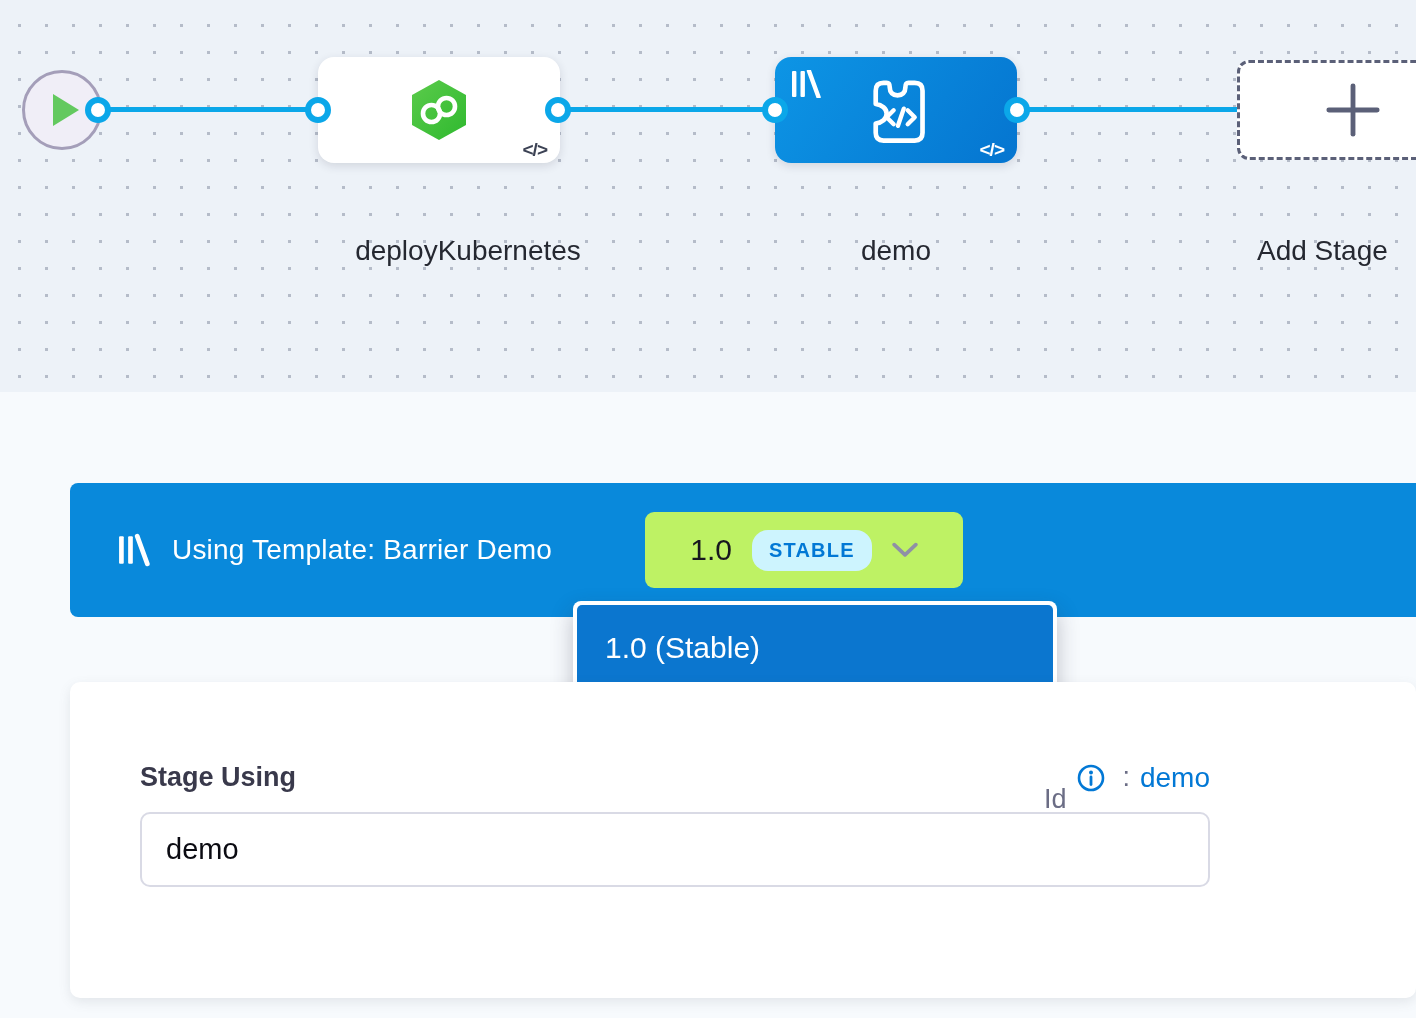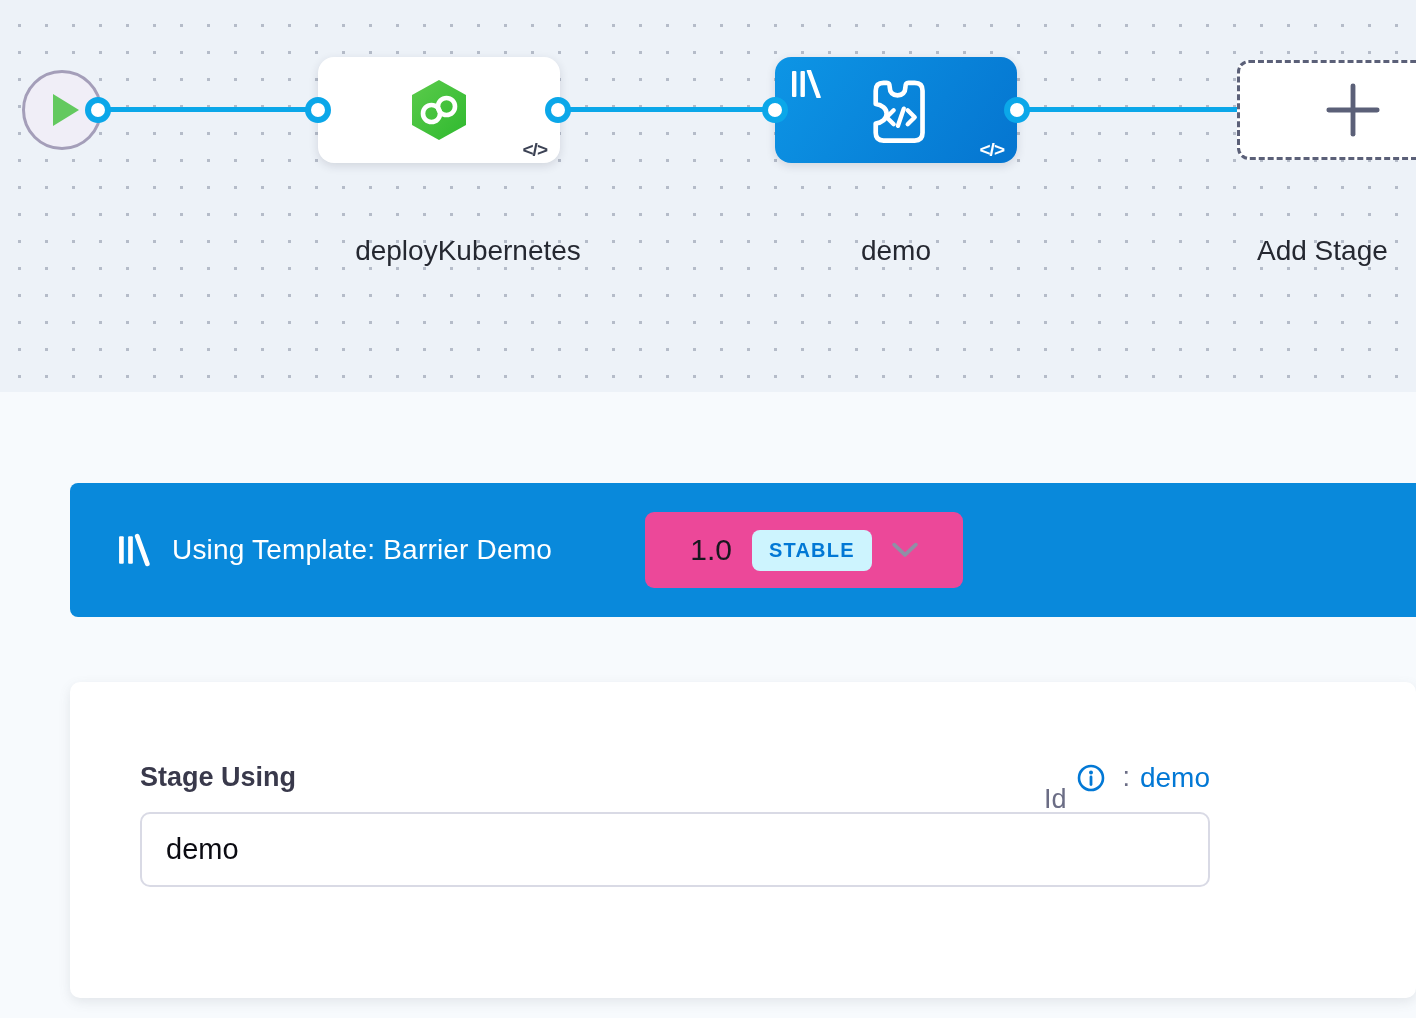--- a/index.html
+++ b/index.html
@@ -45,25 +45,25 @@
   
   .lower { position:absolute; left:0; top:392px; width:1416px; height:626px;
     background:#F7FAFD; }
 
   .template-bar { position:absolute; left:70px; top:91px; width:1346px; height:134px;
     background:#0989DB; border-radius:8px 0 0 8px;
     display:flex; align-items:center; padding-left:48px; }
   .template-bar-text { margin-left:22px; font-size:28px; color:#ffffff;
     font-weight:500; letter-spacing:.2px; }
   .version-select { position:absolute; left:575px; top:29px; width:318px; height:76px;
-    background:#ec4899; border-radius:9px; display:flex; align-items:center;
+    background:#bef264; border-radius:9px; display:flex; align-items:center;
     justify-content:center; gap:20px; cursor:pointer; }
   .version-number { font-size:30px; font-weight:500; color:#17171E; }
   .version-badge { background:#CDF4FE; color:#0278D5; font-size:20px; font-weight:700;
-    letter-spacing:1.2px; padding:9px 17px; border-radius:8px; }
+    letter-spacing:1.2px; padding:9px 17px; border-radius:16px; }
 
   .version-menu { position:absolute; left:573px; top:209px; width:484px;
     background:#ffffff; border-radius:8px; padding:4px 4px 9px 4px;
     box-shadow:0 10px 22px rgba(40,41,61,.28); }
   .version-menu-item { height:86px; background:#0B76CF; border-radius:5px;
     display:flex; align-items:center; padding-left:28px;
     font-size:30px; color:#ffffff; font-weight:400; cursor:pointer; }
 
   .stage-card { position:absolute; left:70px; top:290px; width:1346px; height:316px;
     background:#ffffff; border-radius:10px;
@@ -163,20 +163,23 @@
 
     <div class="version-select">
       <span class="version-number">1.0</span>
       <span class="version-badge">STABLE</span>
       <svg width="26" height="16" viewBox="0 0 24 14">
         <polyline points="2,2 12,11.5 22,2" fill="none" stroke="#8F90A6" stroke-width="3.4" stroke-linecap="round" stroke-linejoin="round"></polyline>
       </svg>
     </div>
   </div>
 
+  <div class="version-menu">
+    <div class="version-menu-item">1.0 (Stable)</div>
+  </div>
 
   <div class="stage-card">
     <div class="card-header-row">
       <div class="stage-name-label">Stage Using</div>
       <div class="id-group">
         <span class="id-label">Id</span>
         <svg width="30" height="30" viewBox="0 0 30 30">
           <circle cx="15" cy="15" r="12" fill="none" stroke="#0278D5" stroke-width="2.6"></circle>
           <circle cx="15" cy="9.6" r="2" fill="#0278D5"></circle>
           <line x1="15" y1="14" x2="15" y2="21.5" stroke="#0278D5" stroke-width="2.8" stroke-linecap="round"></line>

